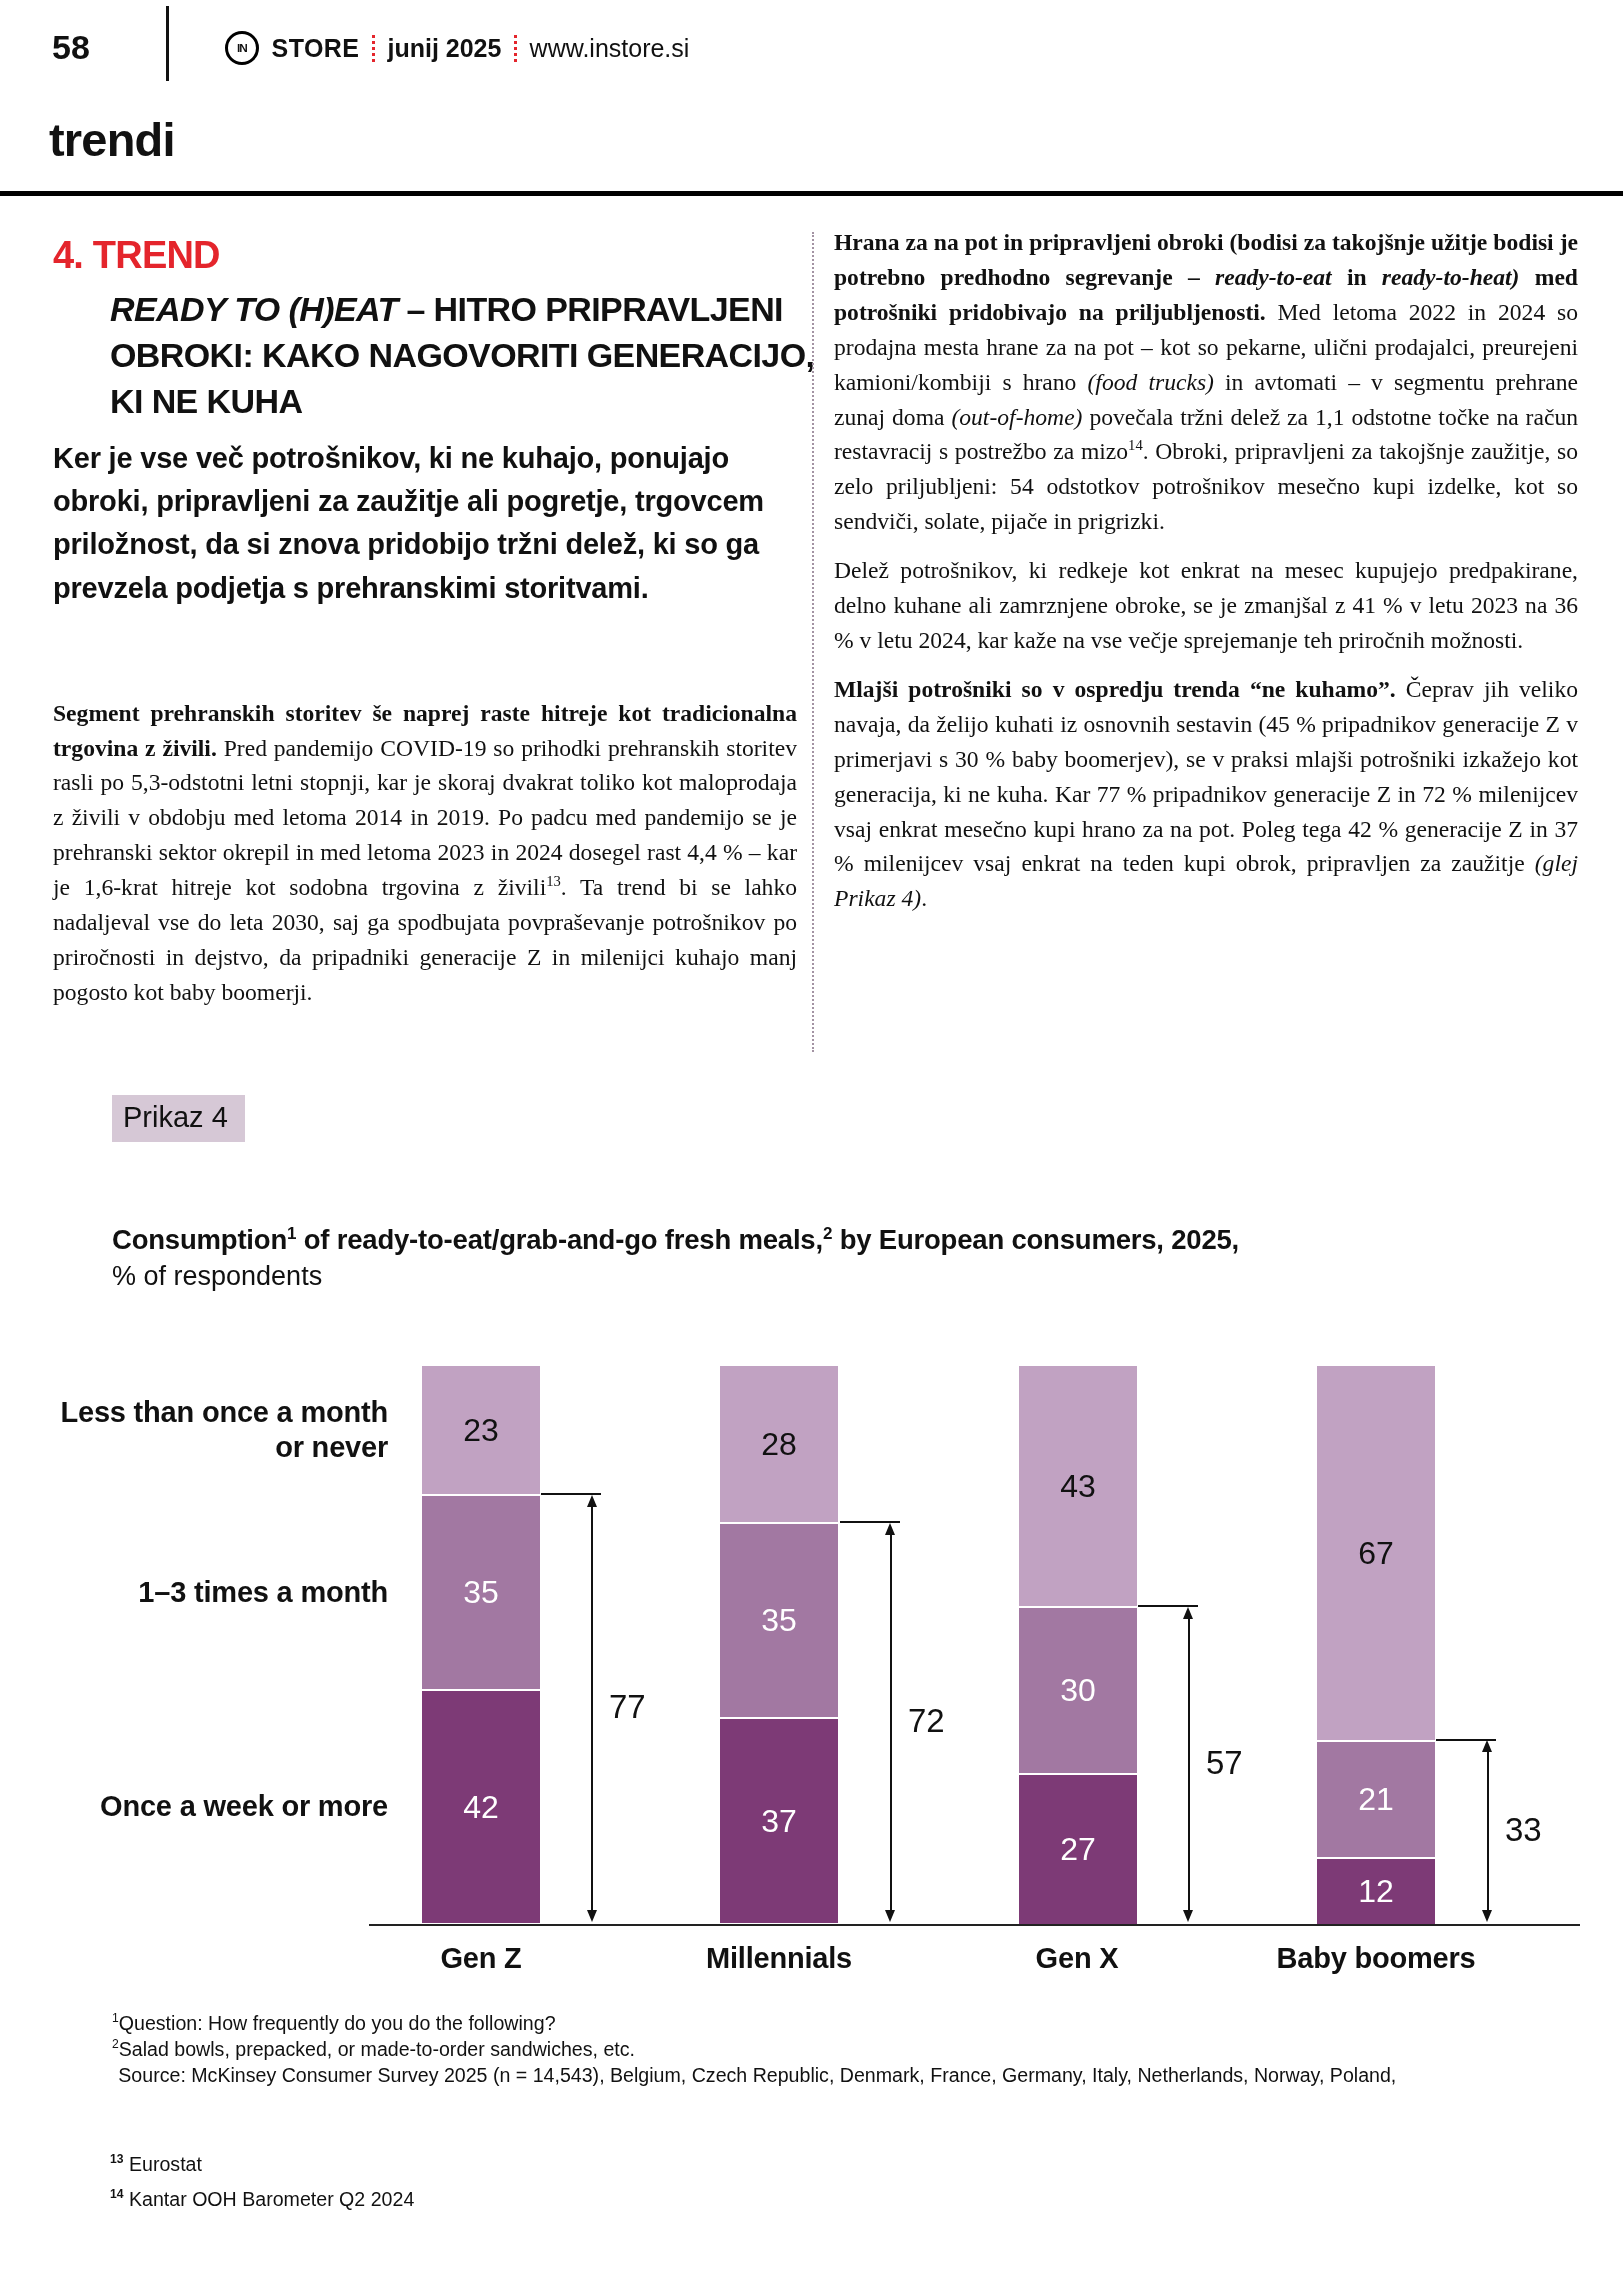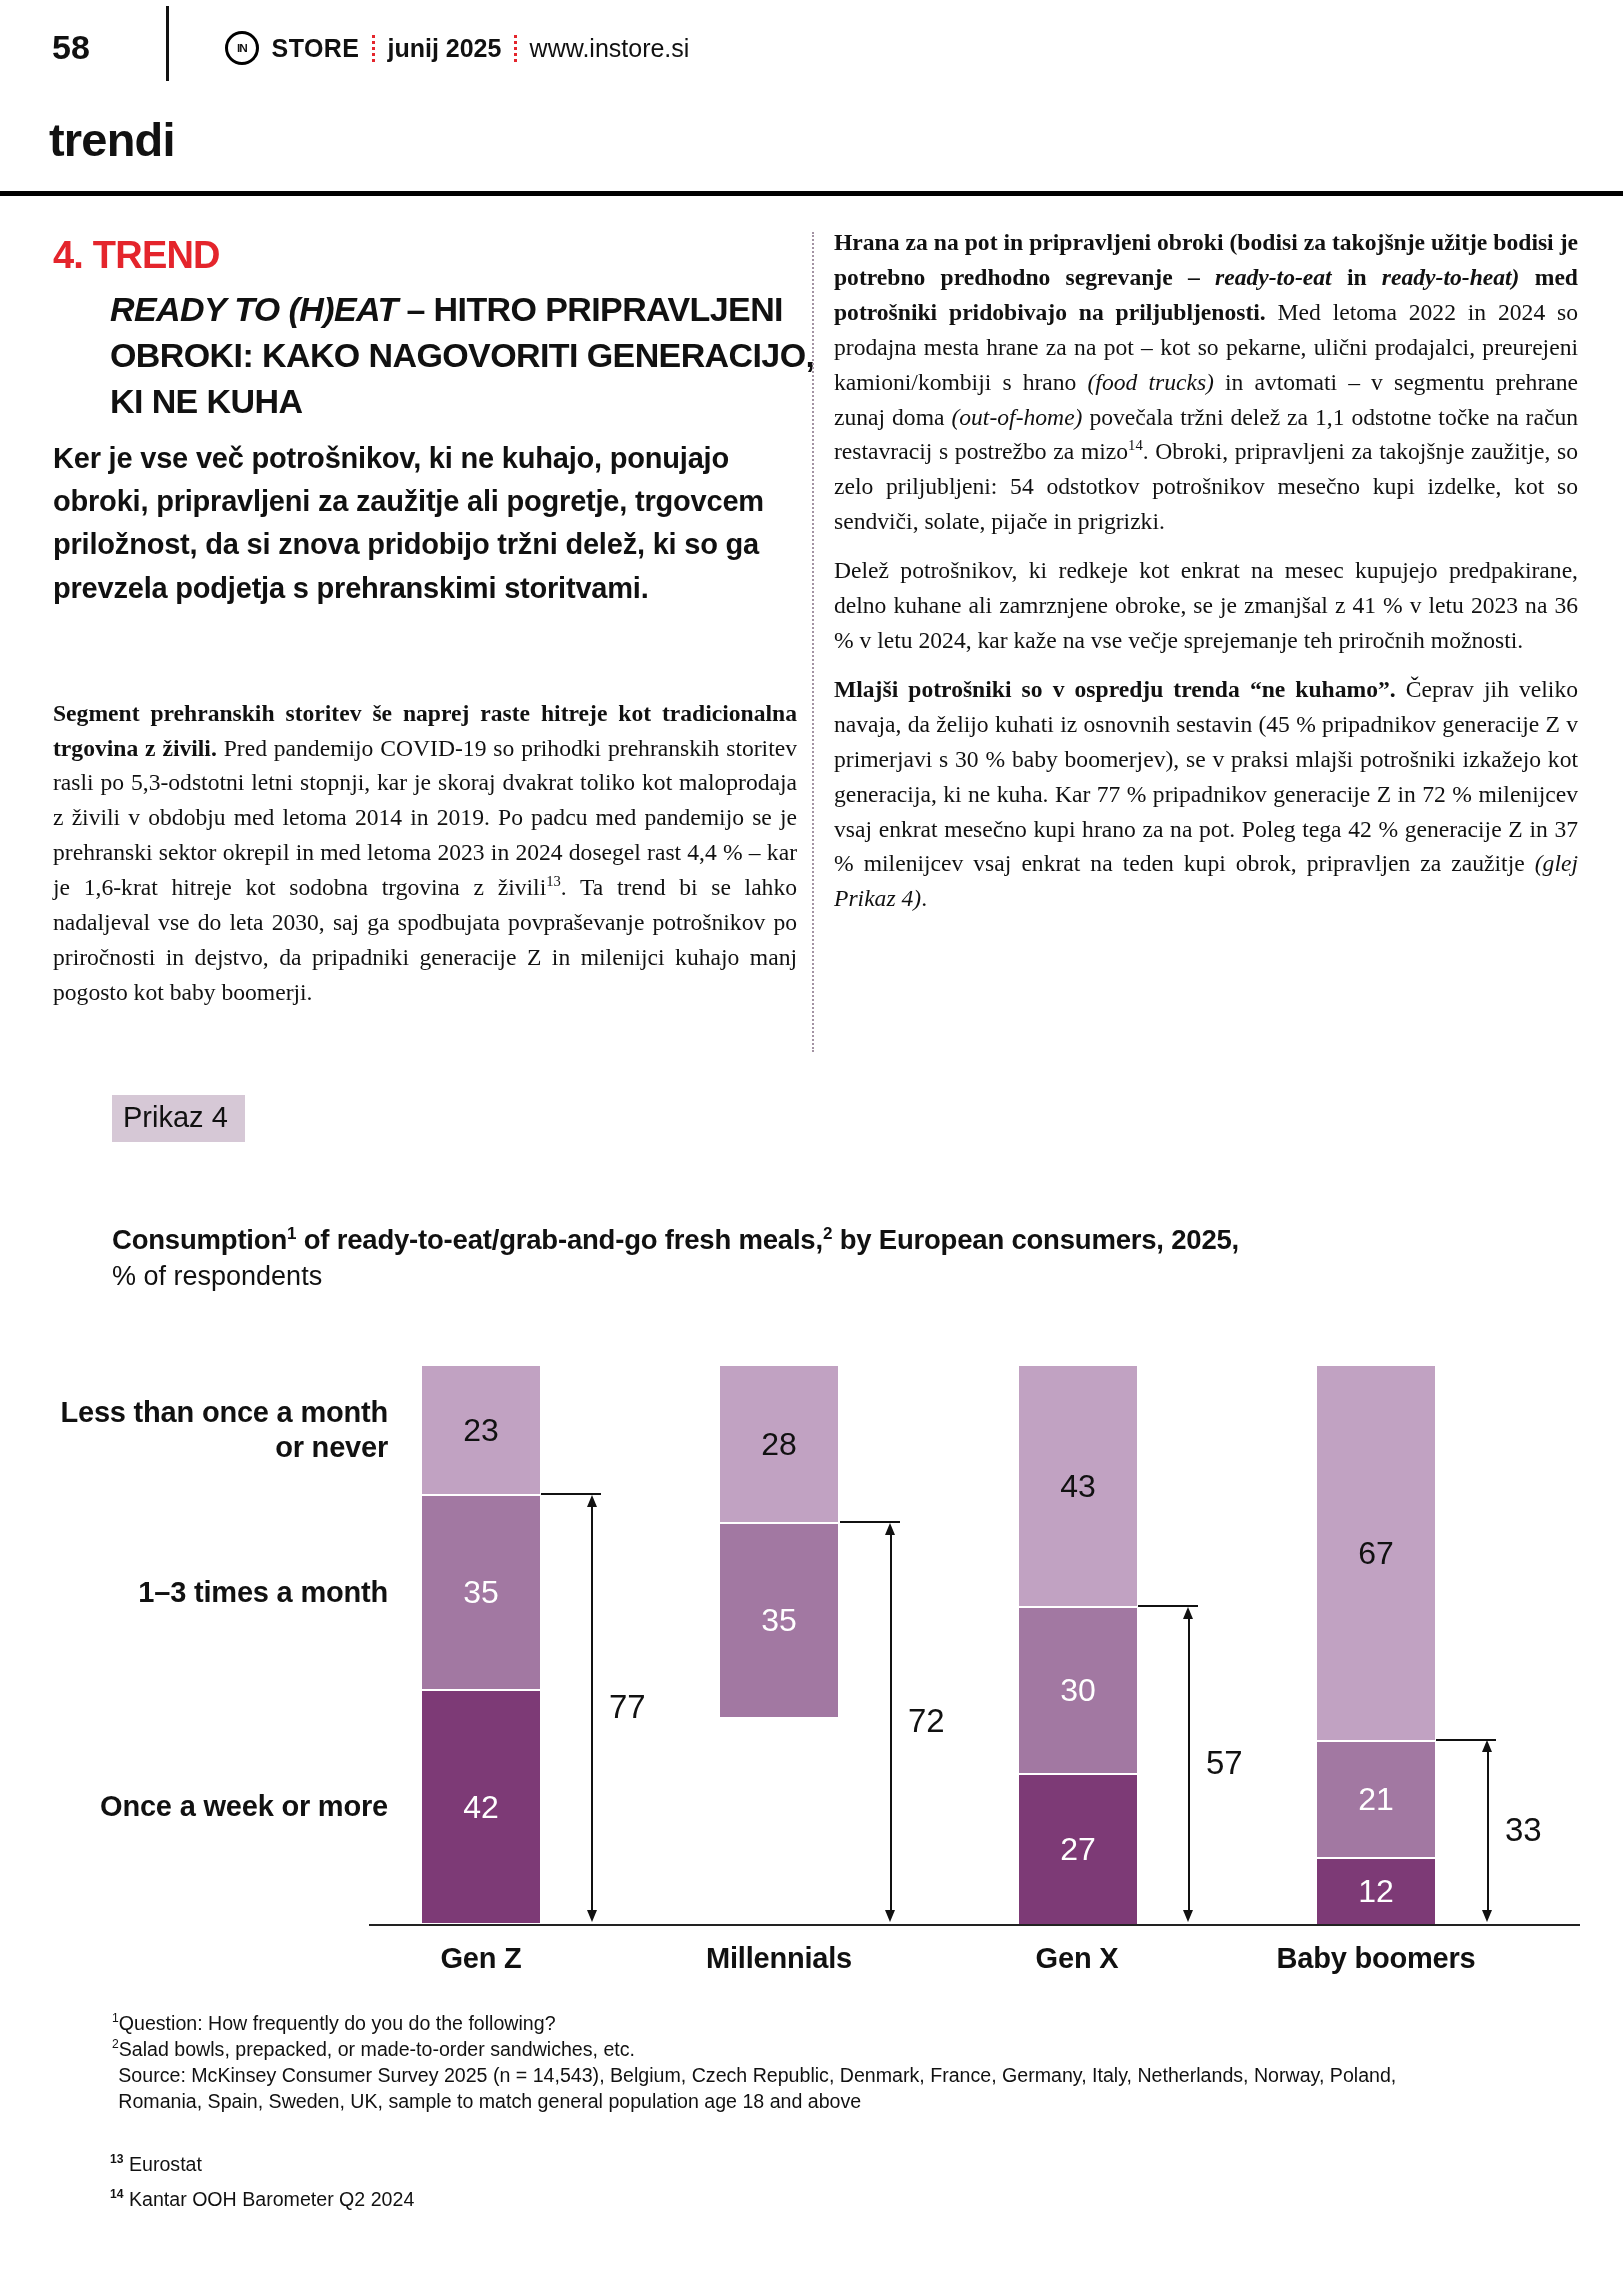--- a/index.html
+++ b/index.html
@@ -119,20 +119,23 @@
       <div class="ah up" style="left: 587px; top: 129px;"></div>
       <div class="ah down" style="left: 587px; top: 544px;"></div>
       <div class="bracketval" style="left: 609px; top: 322px;">77</div>
       <div class="catlab" style="left: 481px; top: 576px;">Gen Z</div>
       <div class="seg" style="left: 720px; top: 0px; width: 118px; height: 156px; background: rgb(193, 162, 194); border-top: none;">
         <div class="segval" style="color: rgb(17, 17, 17);">28</div>
       </div>
       <div class="seg" style="left: 720px; top: 156px; width: 118px; height: 195px; background: rgb(162, 120, 162); border-top: 2.4px solid rgb(255, 255, 255);">
         <div class="segval" style="color: rgb(255, 255, 255);">35</div>
       </div>
+      <div class="seg" style="left: 720px; top: 351px; width: 118px; height: 206px; background: rgb(125, 58, 118); border-top: 2.4px solid rgb(255, 255, 255);">
+        <div class="segval" style="color: rgb(255, 255, 255);">37</div>
+      </div>
       <div class="bline" style="left: 840px; top: 155px; width: 60px; height: 2.4px;"></div>
       <div class="bline" style="left: 890px; top: 166px; width: 2.4px; height: 381px;"></div>
       <div class="ah up" style="left: 885px; top: 157px;"></div>
       <div class="ah down" style="left: 885px; top: 544px;"></div>
       <div class="bracketval" style="left: 908px; top: 336px;">72</div>
       <div class="catlab" style="left: 779px; top: 576px;">Millennials</div>
       <div class="seg" style="left: 1019px; top: 0px; width: 118px; height: 240px; background: rgb(193, 162, 194); border-top: none;">
         <div class="segval" style="color: rgb(17, 17, 17);">43</div>
       </div>
       <div class="seg" style="left: 1019px; top: 240px; width: 118px; height: 167px; background: rgb(162, 120, 162); border-top: 2.4px solid rgb(255, 255, 255); justify-content: center;">
@@ -162,19 +165,18 @@
       <div class="ah down" style="left: 1482px; top: 544px;"></div>
       <div class="bracketval" style="left: 1505px; top: 445px;">33</div>
       <div class="catlab" style="left: 1376px; top: 576px;">Baby boomers</div>
       <div class="xaxis" style="left: 369px; top: 558px; width: 1211px; height: 2.4px;"></div>
     </div>
 
   <div class="fn-block">
     <div><sup>1</sup><span>Question: How frequently do you do the following?</span></div>
     <div><sup>2</sup><span>Salad bowls, prepacked, or made-to-order sandwiches, etc.</span></div>
     <div class="src">Source: McKinsey Consumer Survey 2025 (n = 14,543), Belgium, Czech Republic, Denmark, France, Germany, Italy, Netherlands, Norway, Poland,</div>
-    <div class="src">Romania, Spain, Sweden, UK, sample to match general population age 18 and above</div>
   </div>
   <div class="ref-line" style="top:2153px;"><sup>13</sup><span> Eurostat</span></div>
   <div class="ref-line" style="top:2188px;"><sup>14</sup><span> Kantar OOH Barometer Q2 2024</span></div>
 
 </div>
 
 
 </body></html>

